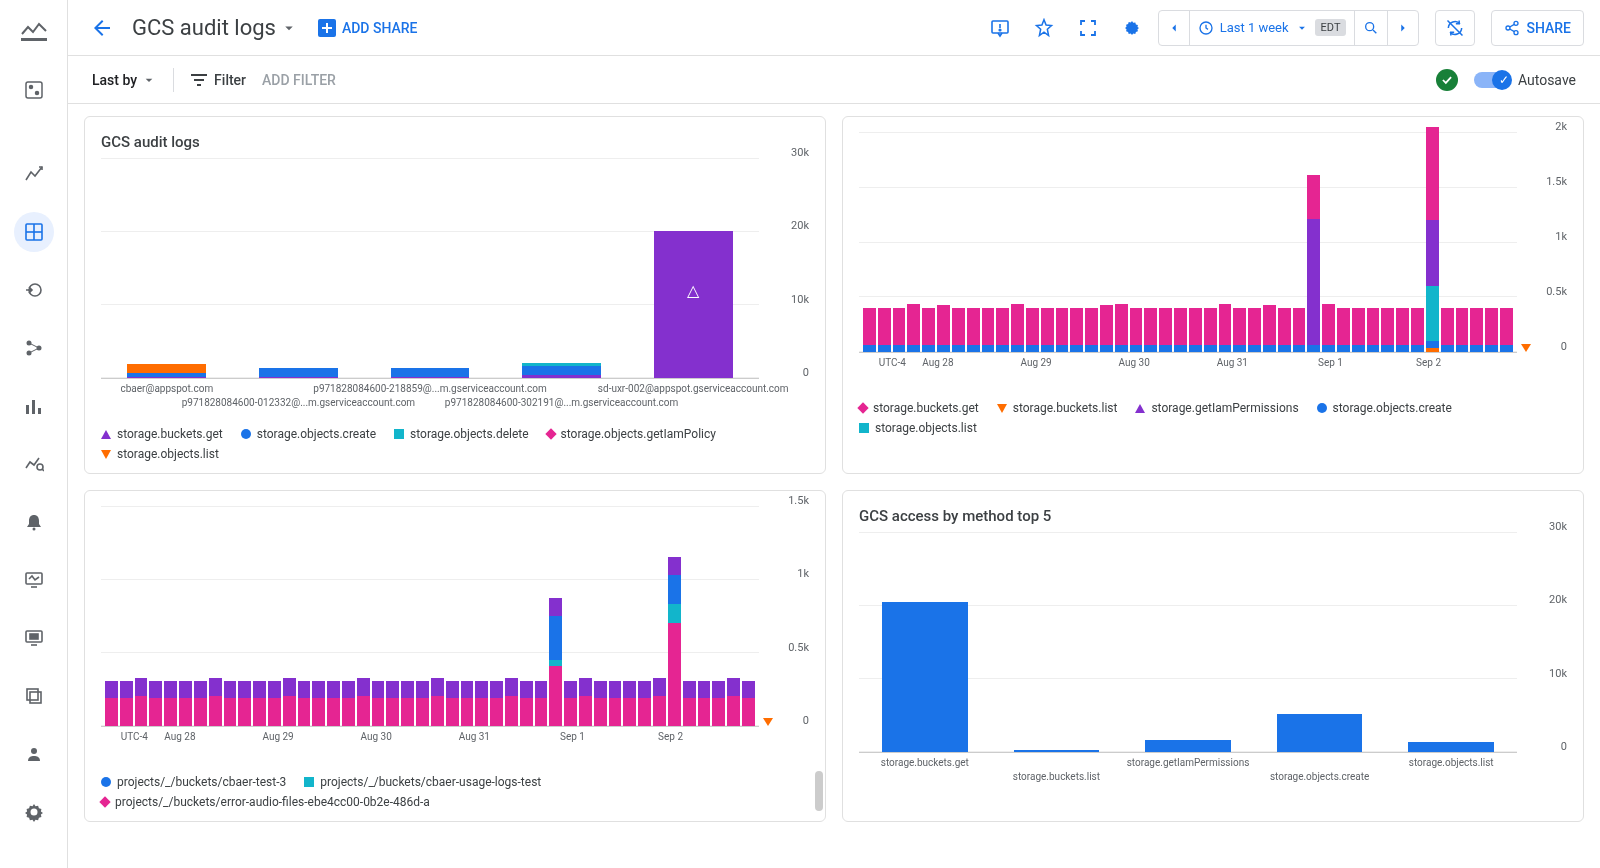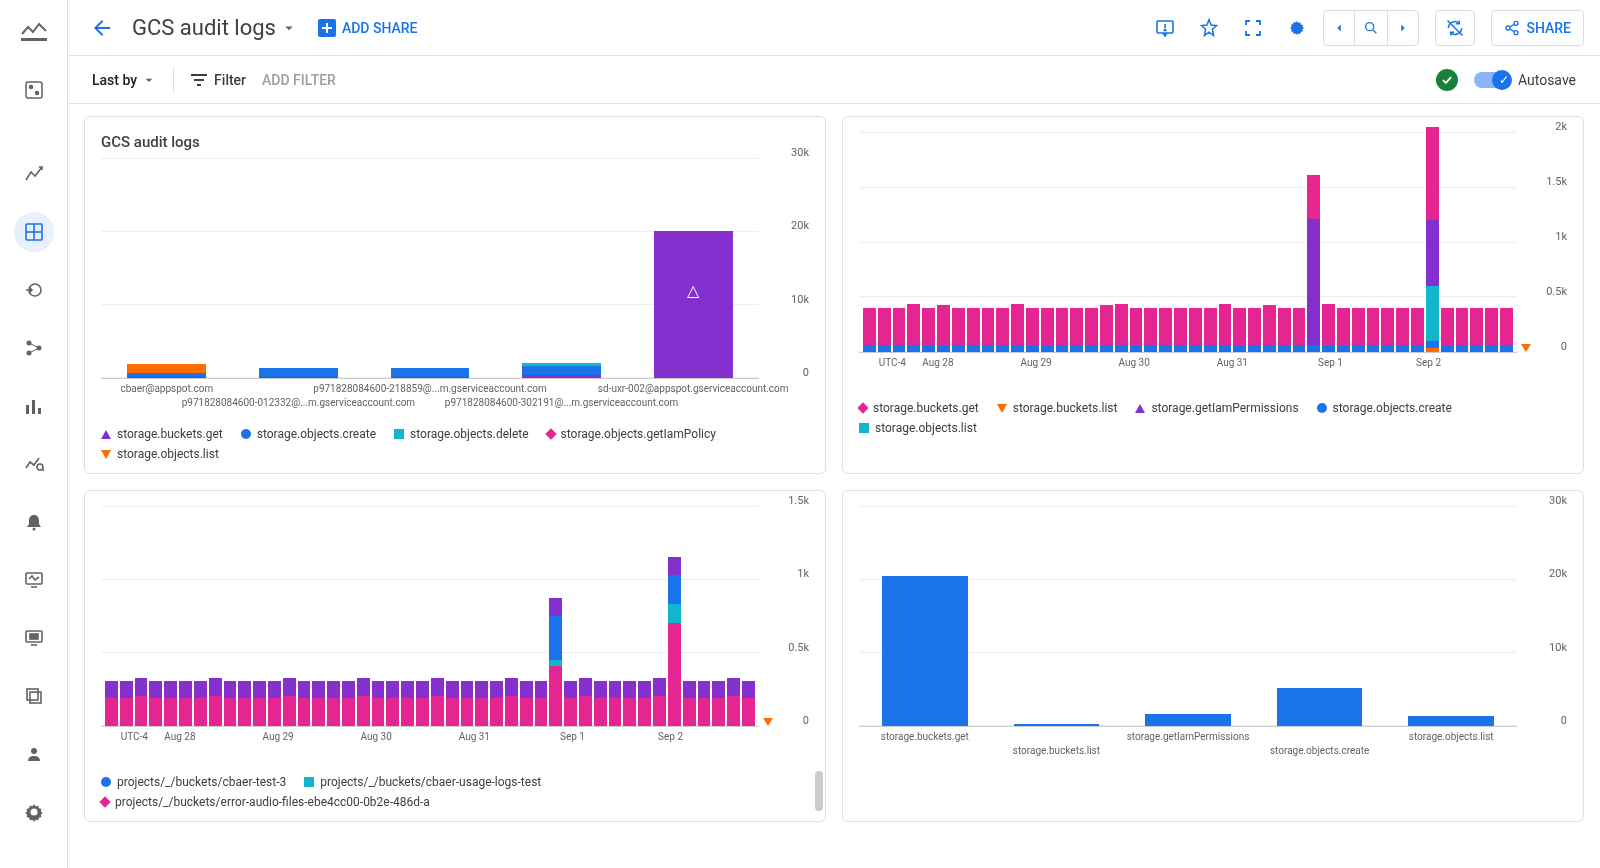--- a/index.html
+++ b/index.html
@@ -204,20 +204,31 @@
             <circle cx="10" cy="10" r="2.5" fill="#fff"></circle>
             <path d="M10,3l1.2,1.8l2.1-0.4l0.6,2l2,0.6l-0.4,2.1L17,10l-1.5,1.2l0.4,2.1l-2,0.6l-0.6,2l-2.1-0.4L10,17l-1.2-1.5l-2.1,0.4l-0.6-2l-2-0.6l0.4-2.1L3,10l1.5-1.2L4.1,6.7l2-0.6l0.6-2l2.1,0.4Z"></path>
           </svg>
         </div>
       <div class="timebox">
         <div class="seg">
             <svg width="14" height="14" viewBox="0 0 24 24" fill="#1a73e8">
               <path d="M15,6l-6,6l6,6V6z"></path>
             </svg>
           </div>
+        <div class="seg" style="gap:6px;">
+          <svg width="16" height="16" viewBox="0 0 24 24" fill="none" stroke="#1a73e8" stroke-width="2">
+              <circle cx="12" cy="12" r="9"></circle>
+              <path d="M12,7v5l3,2"></path>
+            </svg>
+          <span>Last 1 week</span>
+          <svg width="14" height="14" viewBox="0 0 24 24" fill="#1a73e8">
+              <path d="M7,10l5,5l5-5H7z"></path>
+            </svg>
+          <span class="badge">EDT</span>
+        </div>
         <div class="seg">
             <svg width="16" height="16" viewBox="0 0 24 24" fill="none" stroke="#1a73e8" stroke-width="2">
               <circle cx="10" cy="10" r="6"></circle>
               <line x1="15" y1="15" x2="20" y2="20"></line>
             </svg>
           </div>
         <div class="seg">
             <svg width="14" height="14" viewBox="0 0 24 24" fill="#1a73e8">
               <path d="M9,6l6,6l-6,6V6z"></path>
             </svg>
@@ -801,20 +812,21 @@
                 <span>projects/_/buckets/cbaer-usage-logs-test</span>
               </div>
               <div class="legend-item">
                 <span class="lshape diamond" style="color:#e52592;background:#e52592"></span>
                 <span>projects/_/buckets/error-audio-files-ebe4cc00-0b2e-486d-a</span>
               </div>
             </div>
           <div class="scrollthumb" style="top:280px;"></div>
         </div>
         <div class="card">
+          <h3>GCS access by method top 5</h3>
           <div class="chartbox" id="chart-c4">
               <div class="plot">
                 <div class="gridline" style="bottom: 0%;"></div>
                 <div class="gridline" style="bottom: 33.3333%;"></div>
                 <div class="gridline" style="bottom: 66.6667%;"></div>
                 <div class="gridline" style="bottom: 100%;"></div>
                 <div class="bars">
                   <div style="flex: 1 1 0%; display: flex; justify-content: center; align-items: flex-end;">
                     <div style="width: 65%; background: rgb(26, 115, 232); height: 150.333px;"></div>
                   </div>

